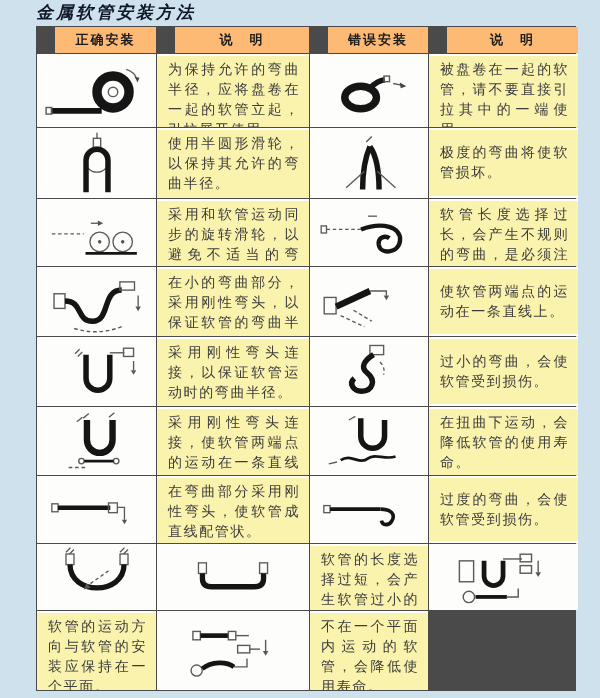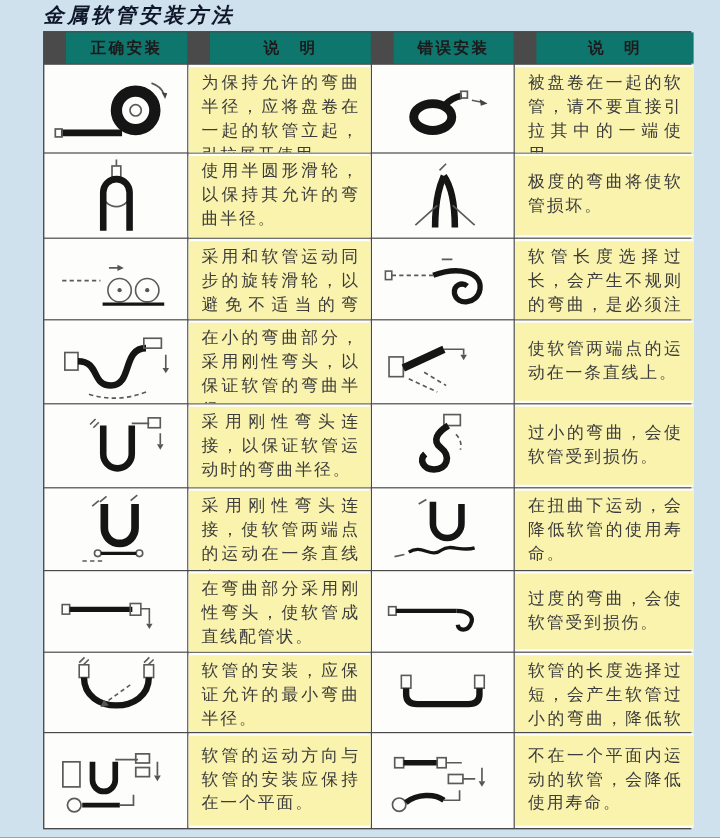--- a/index.html
+++ b/index.html
@@ -21,21 +21,21 @@
     width:540px;
     display:grid;
     grid-template-columns:119px 152px 118px 149px;
     grid-template-rows:26px 73px 70px 67px 69px 69px 68px 67px 66px 79px;
     gap:1px;
     background:#4a4a4a;
     border:1px solid #4a4a4a;
   }
   .cell { background:#fdfdfb; overflow:hidden; }
   .cell.hdr {
-    background:#0f766e;
+    background:#fdba74;
     display:flex; align-items:center; justify-content:center;
     font-size:13px; font-weight:bold; color:#1b1b1b; letter-spacing:2px;margin-left:18px;
   }
   .cell.img { display:flex; align-items:center; justify-content:center; }
   .cell.desc { background:#fdfdfb; display:flex; flex-direction:column; }
   .desc-inner {
     background:#faf3ae; flex:1; margin:2px 0;
     display:flex; align-items:center;
     padding:4px 9px 4px 11px;
   }
@@ -269,25 +269,20 @@
     <div class="cell img">
       <svg width="112" height="62" viewBox="0 0 118 70">
         <rect class="t" x="24" y="9" width="9" height="12"></rect>
         <path class="t" d="M24 7 l5 -5 m-1 7 l5 -5"></path>
         <rect class="t" x="85" y="9" width="9" height="12"></rect>
         <path class="t" d="M85 7 l5 -5 m-1 7 l5 -5"></path>
         <path class="h" d="M28.5 21 C28.5 56 89.5 56 89.5 21" stroke-width="6"></path>
         <line class="t d" x1="72" y1="28" x2="48" y2="45" stroke-width="1.5"></line>
         <path d="M44 49 l8 -2 -5 -5 z" fill="#555" stroke="none"></path>
       </svg>
-    </div>
-    <div class="cell desc">
-      <div class="desc-inner">
-          <span class="desc-text">软管的安装，应保证允许的最小弯曲半径。</span>
-        </div>
     </div>
     <div class="cell img">
       <svg width="110" height="62" viewBox="0 0 118 70">
         <rect class="t" x="20" y="19" width="9" height="12"></rect>
         <rect class="t" x="89" y="19" width="9" height="12"></rect>
         <path class="h" d="M24.5 31 V37 Q24.5 46 35 46 H83 Q93.5 46 93.5 37 V31" stroke-width="6"></path>
       </svg>
     </div>
     <div class="cell desc">
       <div class="desc-inner">

